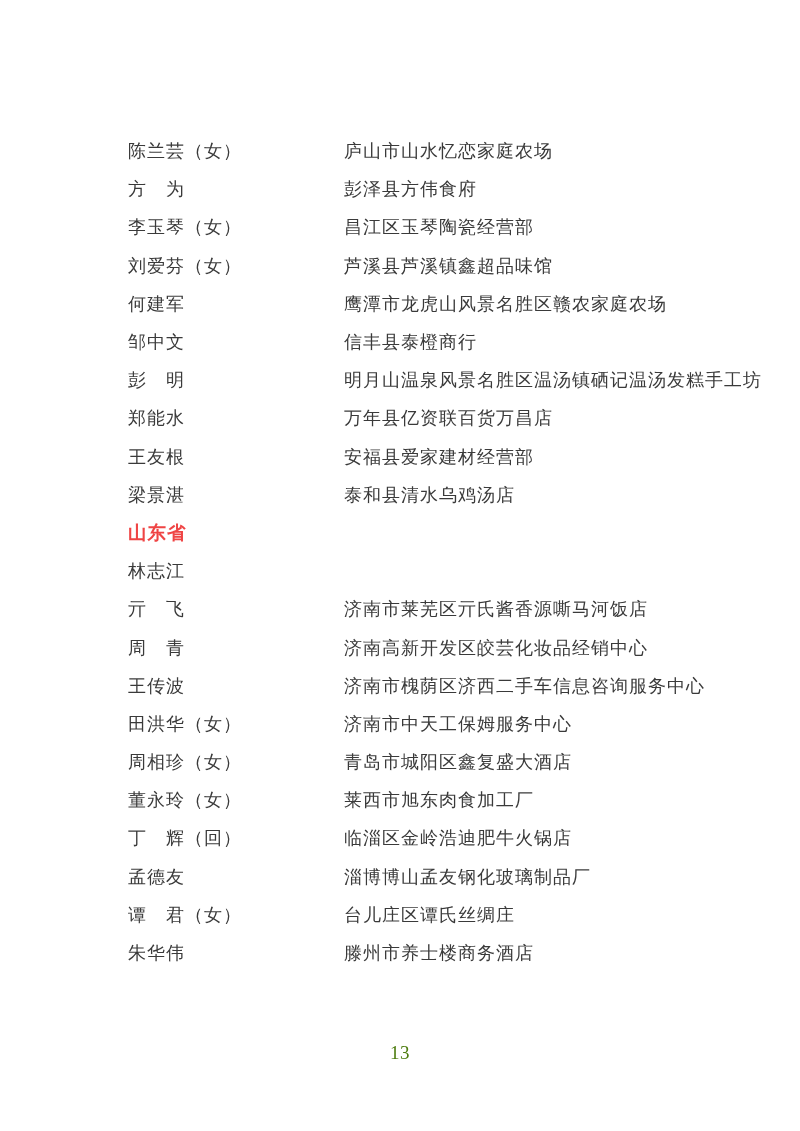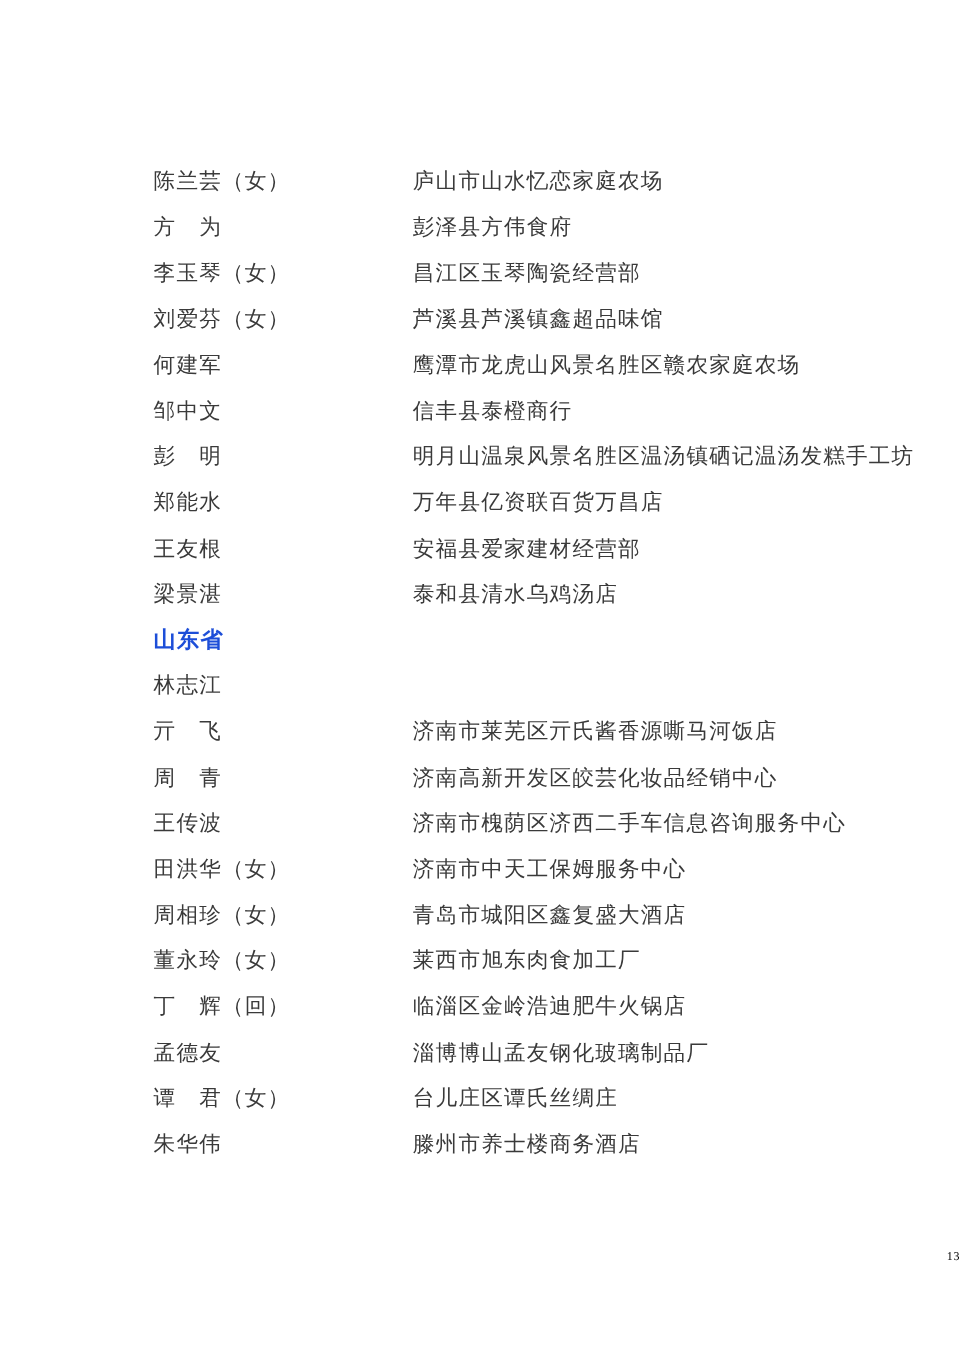--- a/index.html
+++ b/index.html
@@ -39,32 +39,32 @@
     width: 184px;
   }
   .org {
     white-space: nowrap;
     margin-left: 32px;
   }
   .section-header .header-label {
     font-family: "Liberation Sans", sans-serif;
     font-weight: 700;
     font-size: 18.5px;
-    color: #1d4ed8;
+    color: #ef4444;
     letter-spacing: 1px;
     text-align: center;
   }
   .page-number {
     position: absolute;
     top: 1042px;
     left: 0;
     width: 100%;
-    text-align: right;
-    font-size: 10px;
-    color: #000000;
+    text-align: center;
+    font-size: 19px;
+    color: #4d7c0f;
     letter-spacing: 0.5px;
   }
 </style>
 </head>
 <body>
 
 <div class="page">
   <div class="content">
 
     <div class="row entry">

